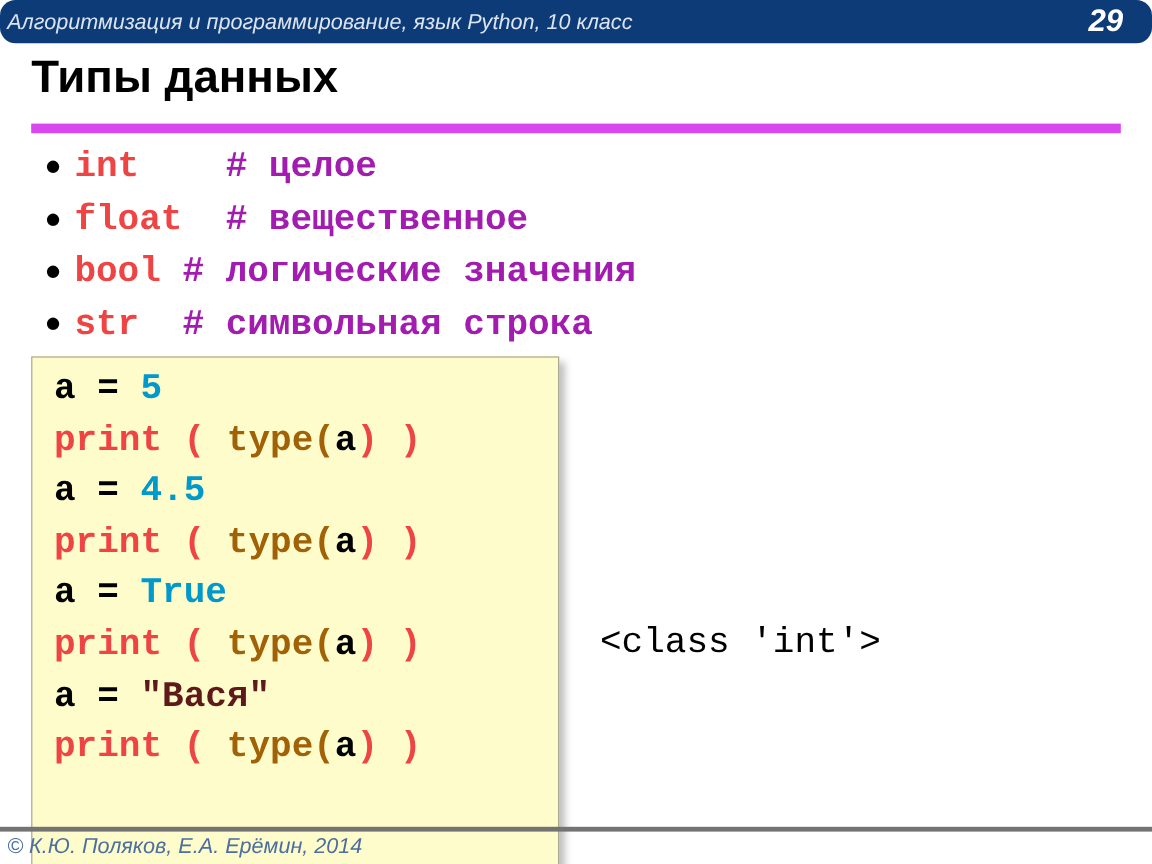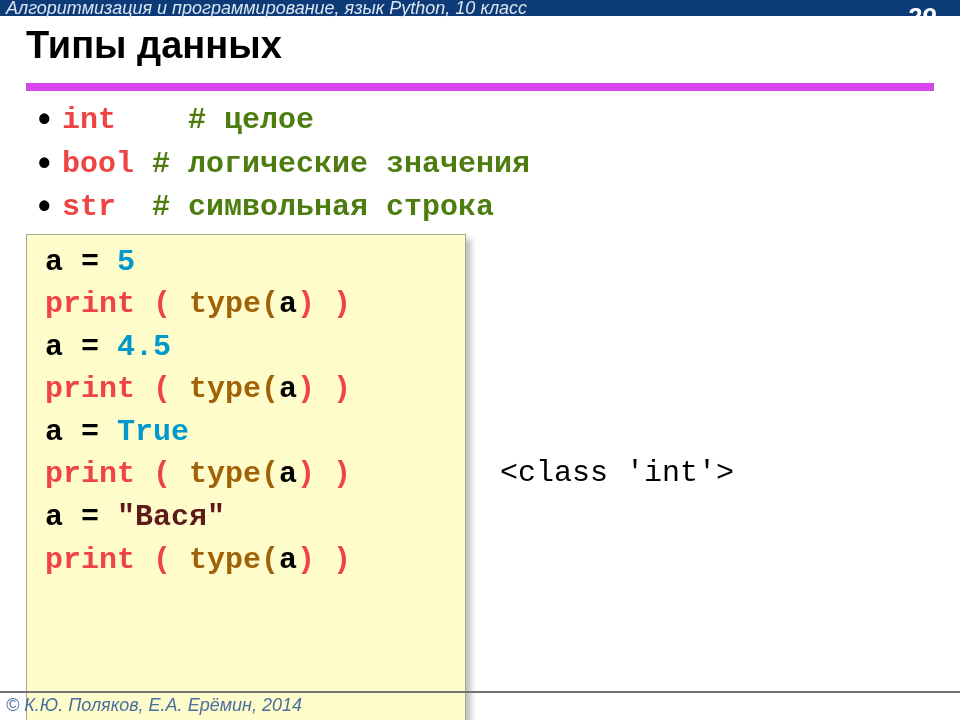--- a/index.html
+++ b/index.html
@@ -6,26 +6,27 @@
   body {
     width: 960px;
     height: 720px;
     overflow: hidden;
     font-family: Verdana, Arial, sans-serif;
     background: #fff;
   }
   .topbar {
     background: #0d3b77;
     color: #dbe4ef;
-    height: 16px;
+    height: 36px;
     padding-left: 6px;
     font-style: italic;
     font-size: 18px;
     display: flex;
     align-items: center;
+    border-radius: 13px;
   }
   .pagenum {
     position: absolute;
     right: 24px;
     top: 2px;
     color: #fff;
     font-weight: bold;
     font-style: italic;
     font-size: 26px;
   }
@@ -51,21 +52,21 @@
   ul.types li::before {
     content: "•";
     position: absolute;
     left: 6px;
     top: -6px;
     color: #000;
     font-family: Arial, sans-serif;
     font-size: 36px;
   }
   .kw   { color: #ef4444; }
-  .cmt  { color: #4d7c0f; }
+  .cmt  { color: #a21caf; }
   .fn   { color: #a16207; }
   .num  { color: #0099cc; font-weight: bold; }
   .str  { color: #5e1a1a; font-weight: bold; }
   .cols { display: flex; gap: 34px; margin-top: 4px; }
   .codebox {
     background: #fffccb;
     border: 1px solid #a8a88e;
     box-shadow: 5px 5px 6px rgba(0,0,0,.25);
     font-family: "Courier New", monospace;
     font-size: 30px;
@@ -83,21 +84,21 @@
     padding-top: 6px;
     white-space: pre;
   }
   .outputs div { height: 42px; }
   .outputs .blank { visibility: hidden; }
   .footer {
     position: absolute;
     bottom: 4px;
     left: 0;
     right: 0;
-    border-top: 2px solid #737373;
+    border-top: 4px solid #737373;
     color: #4a6fa0;
     font-style: italic;
     font-size: 18px;
     padding: 2px 10px 0 6px;
     display: flex;
     justify-content: space-between;
   }
 </style>
 </head>
 <body>
@@ -106,20 +107,23 @@
   <span>Алгоритмизация и программирование, язык Python, 10 класс</span>
 </div>
 <div class="pagenum">29</div>
 
 <div class="content">
   <h1 class="title">Типы данных</h1>
 
   <ul class="types">
     <li>
       <span class="kw">int</span><span>&nbsp;&nbsp;&nbsp;&nbsp;</span><span class="cmt"># целое</span>
+    </li>
+    <li>
+      <span class="kw">float</span><span>&nbsp;&nbsp;</span><span class="cmt"># вещественное</span>
     </li>
     <li>
       <span class="kw">bool</span><span class="cmt">   # логические значения</span>
     </li>
     <li>
       <span class="kw">str</span><span>&nbsp;&nbsp;</span><span class="cmt"># символьная строка</span>
     </li>
   </ul>
 
   <div class="cols">

